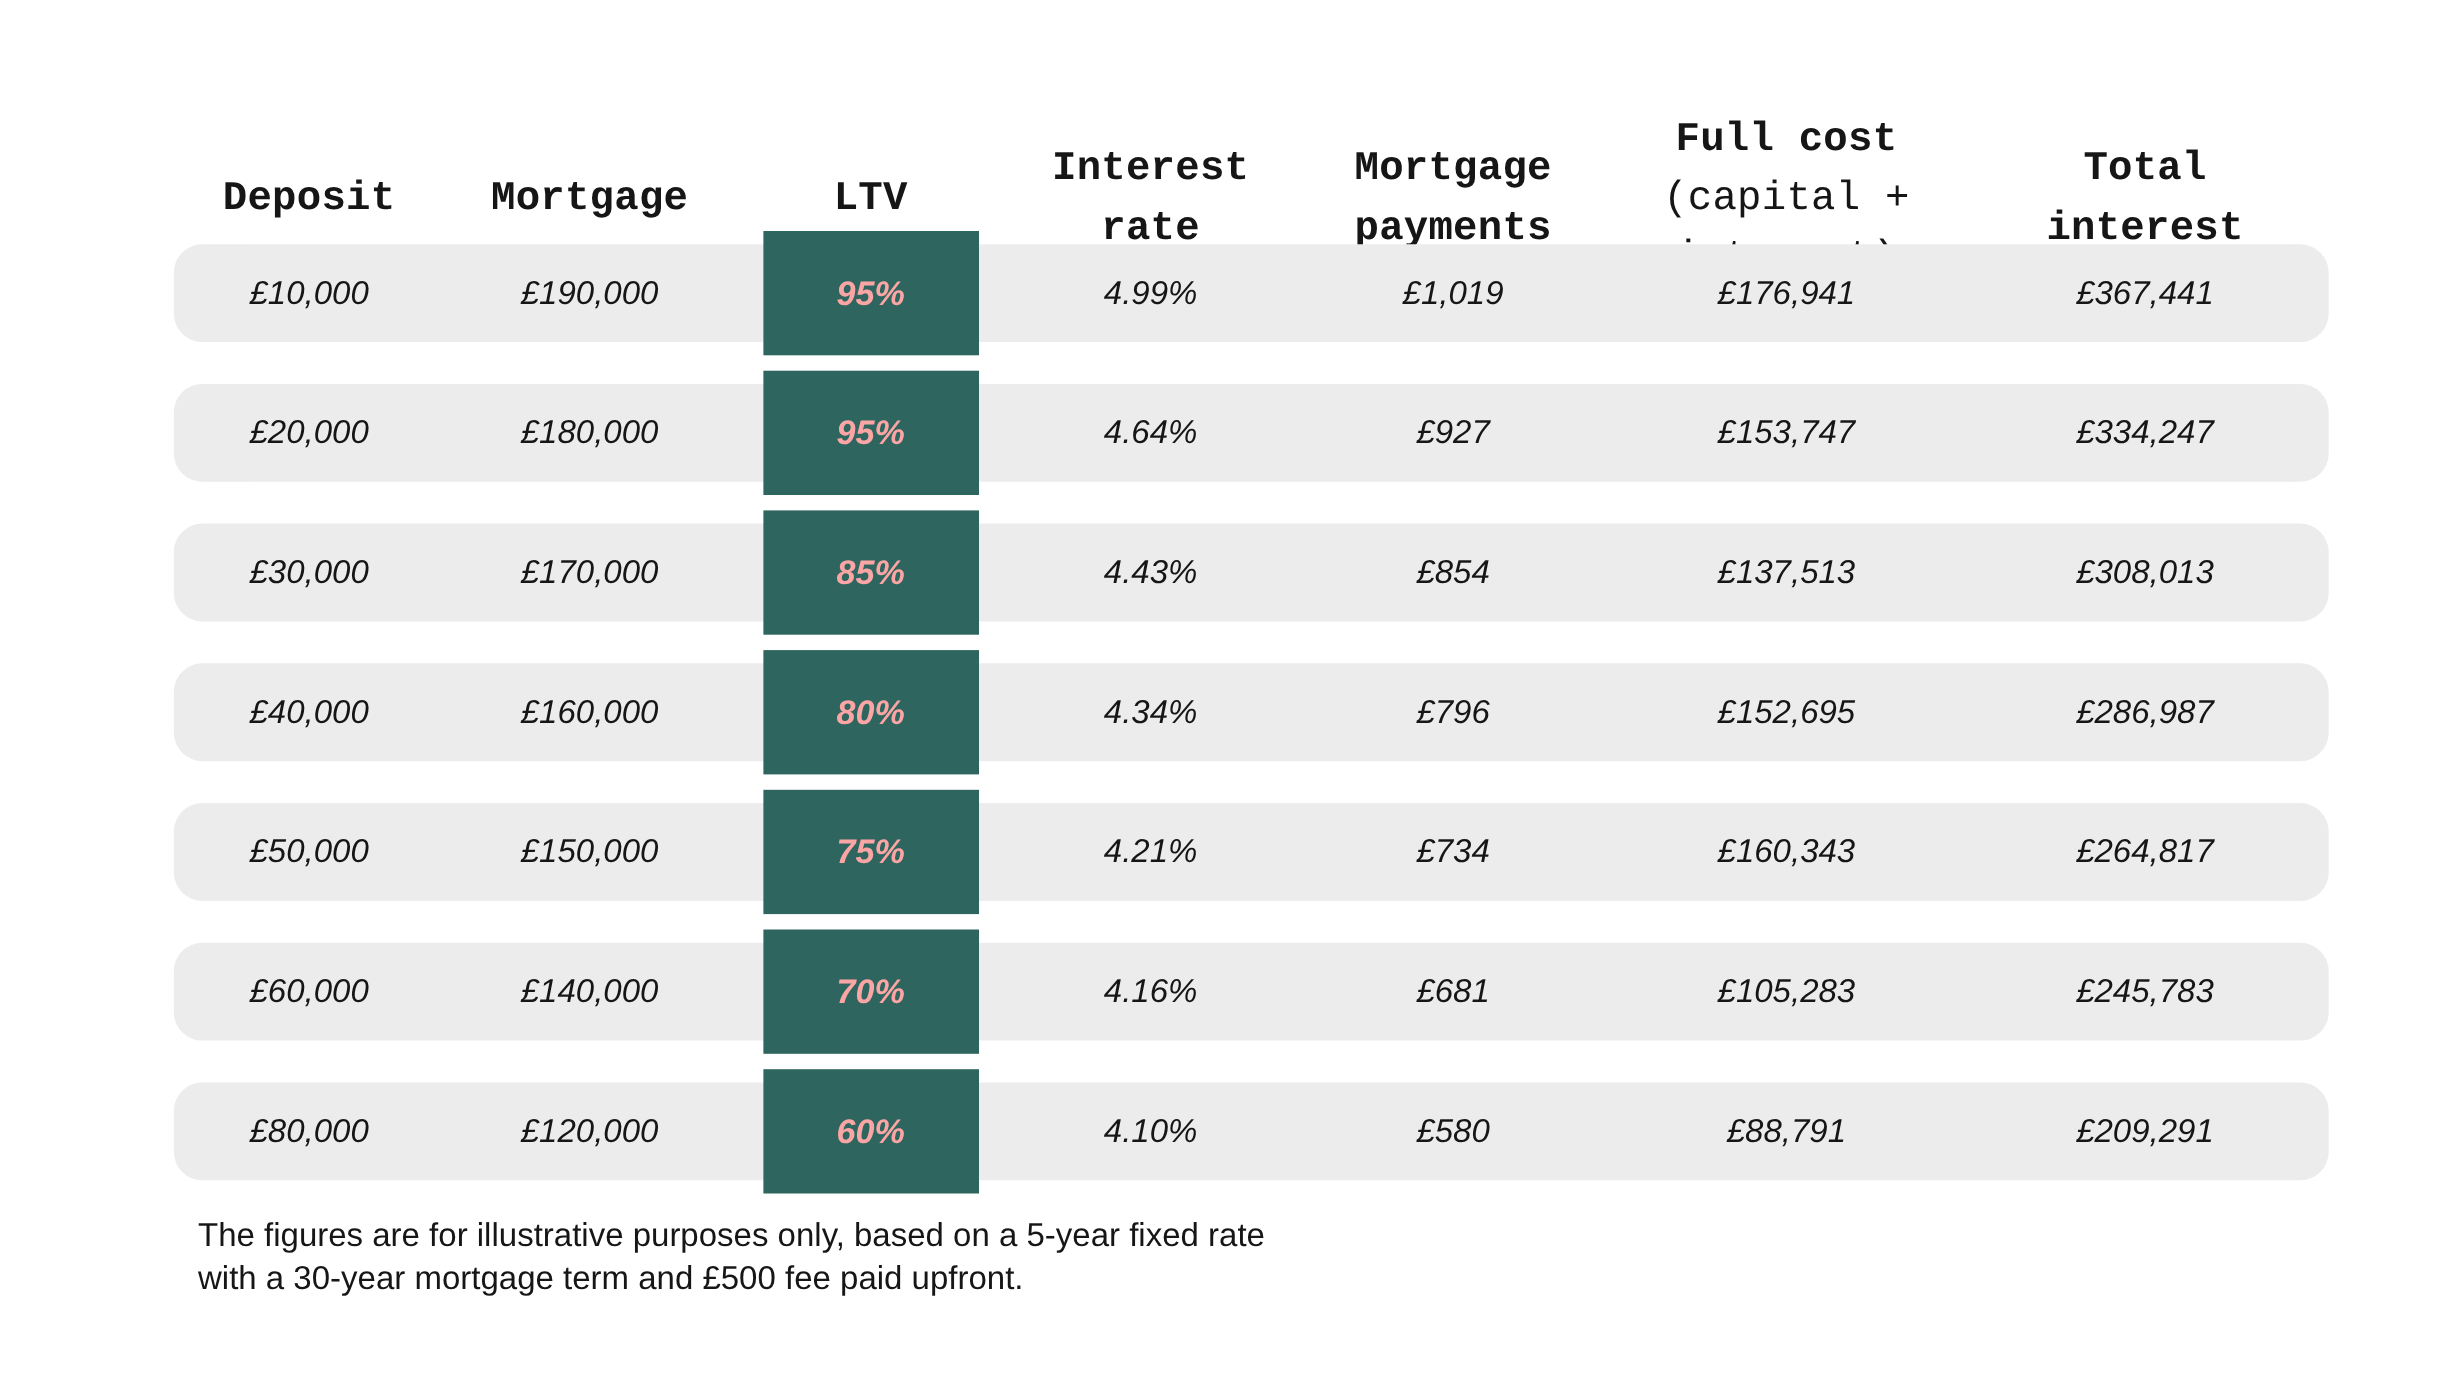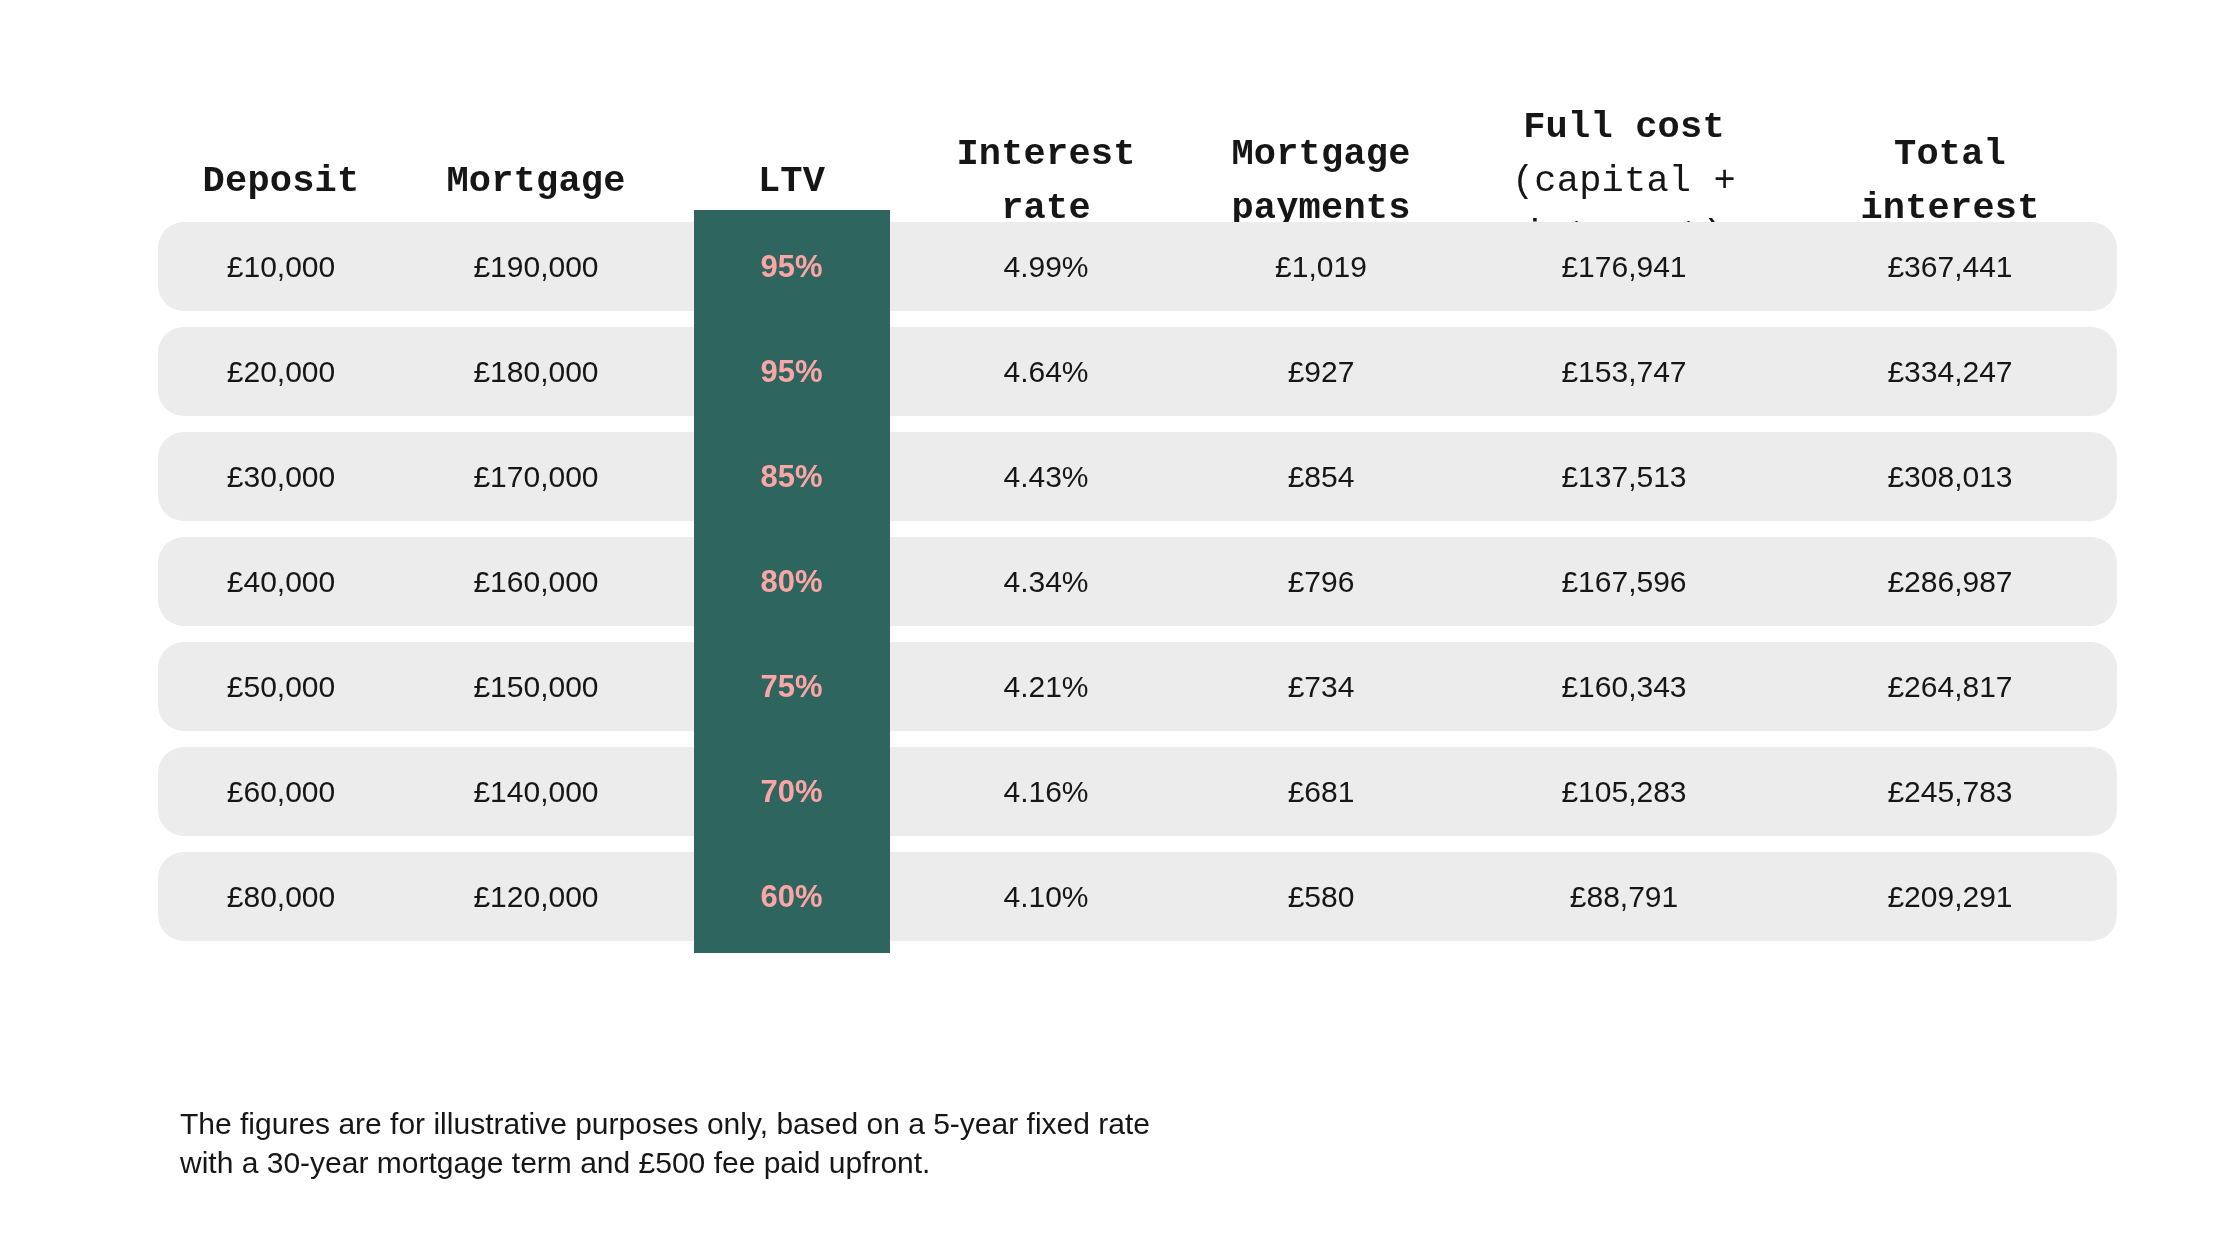--- a/index.html
+++ b/index.html
@@ -40,21 +40,22 @@
   
   .rows {
     position: absolute;
     left: 158px;
     top: 222px;
   }
   .row {
     background: #ECECEC;
     border-radius: 26px;
     height: 89px;
-    margin-bottom: 16px;
+    margin-bottom: 38px;
+    font-style: italic;
   }
   .cell {
     display: flex;
     align-items: center;
     justify-content: center;
     font-size: 30px;
     position: relative;
   }
   .ltv-box {
     position: absolute;
@@ -147,21 +148,21 @@
         <div class="cell">£308,013</div>
       </div>
       <div class="grid row">
         <div class="cell">£40,000</div>
         <div class="cell">£160,000</div>
         <div class="cell">
           <div class="ltv-box">80%</div>
         </div>
         <div class="cell">4.34%</div>
         <div class="cell">£796</div>
-        <div class="cell">£167,596</div>
+        <div class="cell">£152,695</div>
         <div class="cell">£286,987</div>
       </div>
       <div class="grid row">
         <div class="cell">£50,000</div>
         <div class="cell">£150,000</div>
         <div class="cell">
           <div class="ltv-box">75%</div>
         </div>
         <div class="cell">4.21%</div>
         <div class="cell">£734</div>

